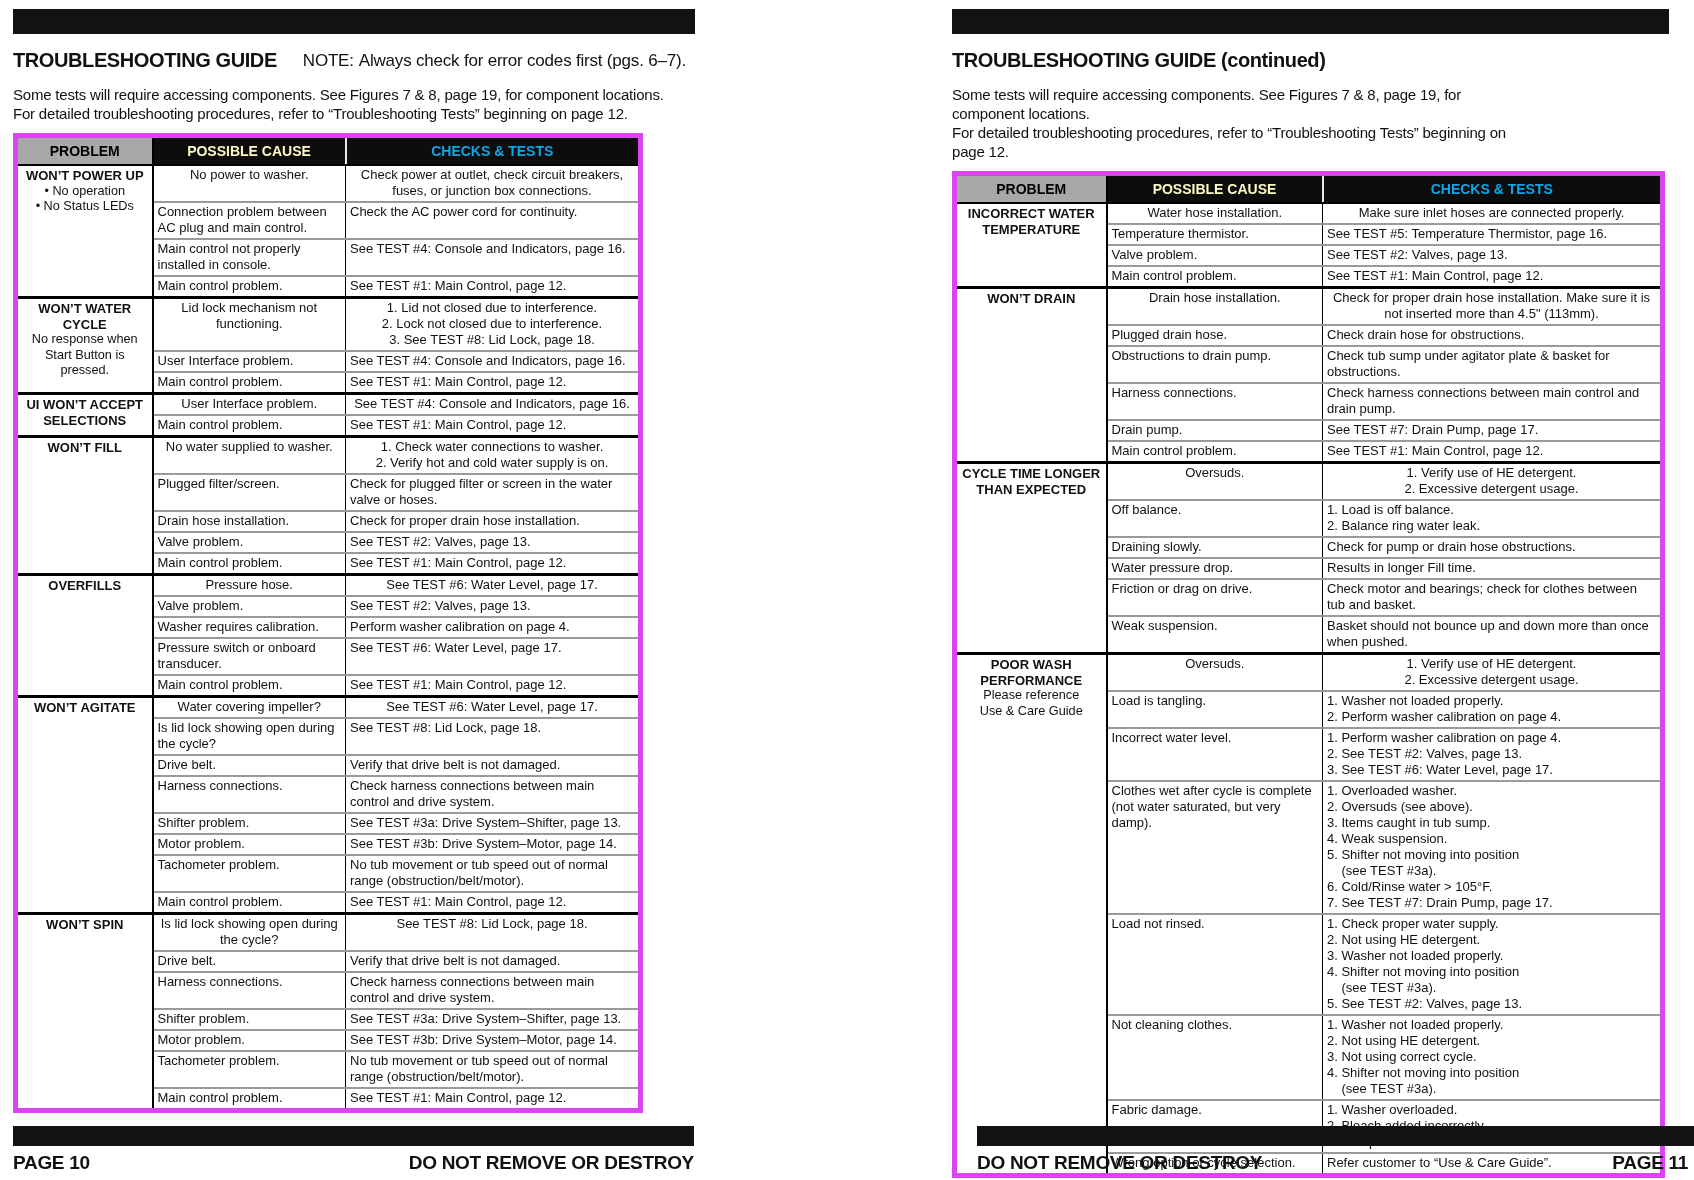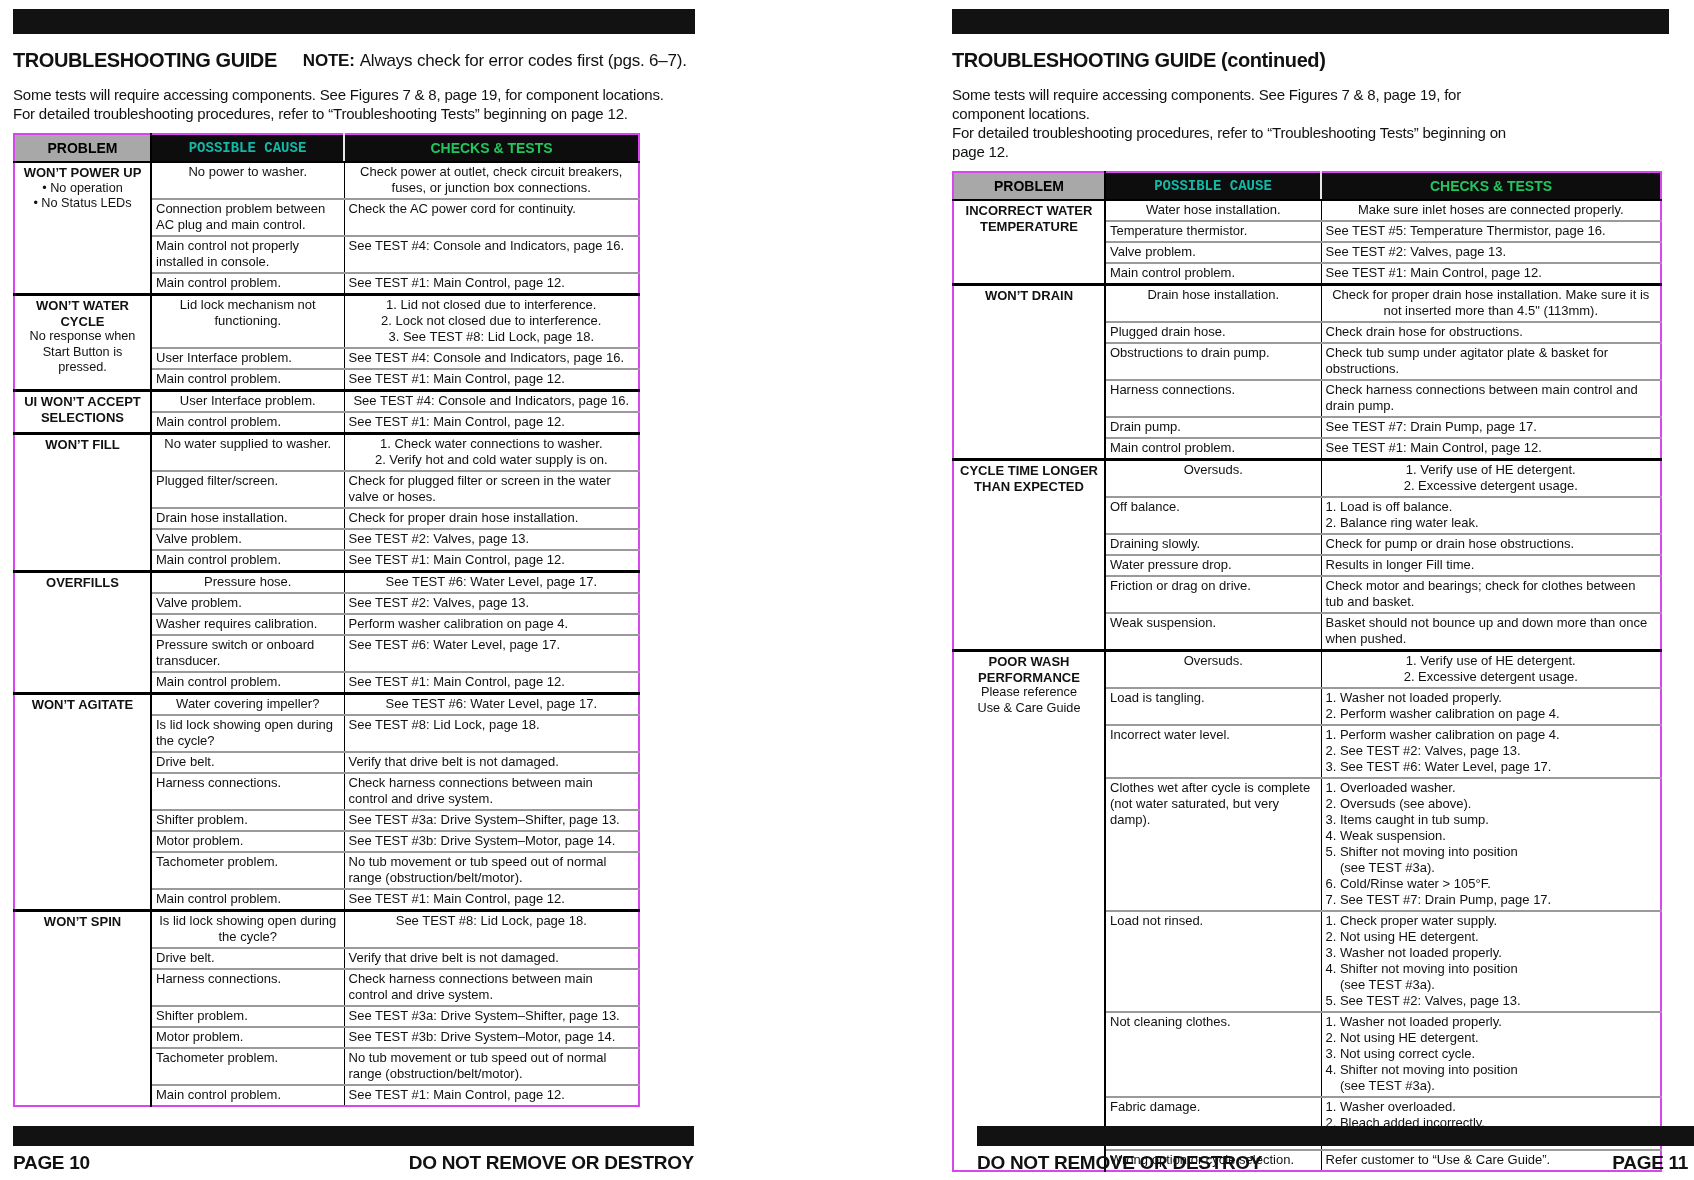--- a/index.html
+++ b/index.html
@@ -11,38 +11,38 @@
   .page { position:absolute; top:0; }
   .page-left  { left:13px;  width:682px; }
   .page-right { left:952px; width:582px; }
 
   .top-rule { height:25px; background:#121212; margin-top:9px; }
   .page-right .top-rule { width:717px; }
 
   .title-row { display:flex; align-items:center; gap:26px; margin-top:15px; white-space:nowrap; }
   .doc-title { font-size:20px; font-weight:bold; letter-spacing:-0.4px; }
   .note-line { font-size:17px; letter-spacing:-0.2px; }
-  .note-label { font-weight:bold; margin-right:5px; }
+  .note-label { font-weight:normal; margin-right:5px; }
 
   .intro { margin-top:13px; font-size:15px; line-height:19px; letter-spacing:-0.2px; }
 
   table.ts-table {
     border-collapse:collapse; margin-top:10px;
-    border:2px solid #d946ef; table-layout:fixed;
+    border:5px solid #d946ef; table-layout:fixed;
   }
   .page-left  table.ts-table { width:625px; }
   .page-right table.ts-table { width:708px; }
 
   th {
     font-size:14px; font-weight:bold; text-align:center;
     padding:5px 4px; border-bottom:2px solid #000;
   }
   th.th-problem { background:#a8a8a8; color:#000; border-right:2px solid #000; }
-  th.th-cause   { background:#0d0d0d; color:#14b8a6;font-family:Liberation Mono, monospace; }
-  th.th-checks  { background:#0d0d0d; color:#22c55e; border-left:2px solid #e8e8e8;margin-top:20px; }
+  th.th-cause   { background:#0d0d0d; color:#fef9c3; }
+  th.th-checks  { background:#0d0d0d; color:#0ea5e9; border-left:2px solid #e8e8e8;margin-top:20px; }
 
   col.c-problem { width:137px; }
   col.c-cause   { width:193px; }
   col.c-checks  { width:295px; }
   .page-right col.c-problem { width:152px; }
   .page-right col.c-cause   { width:216px; }
   .page-right col.c-checks  { width:340px; }
 
   td {
     vertical-align:top; font-size:13px; line-height:16px;

